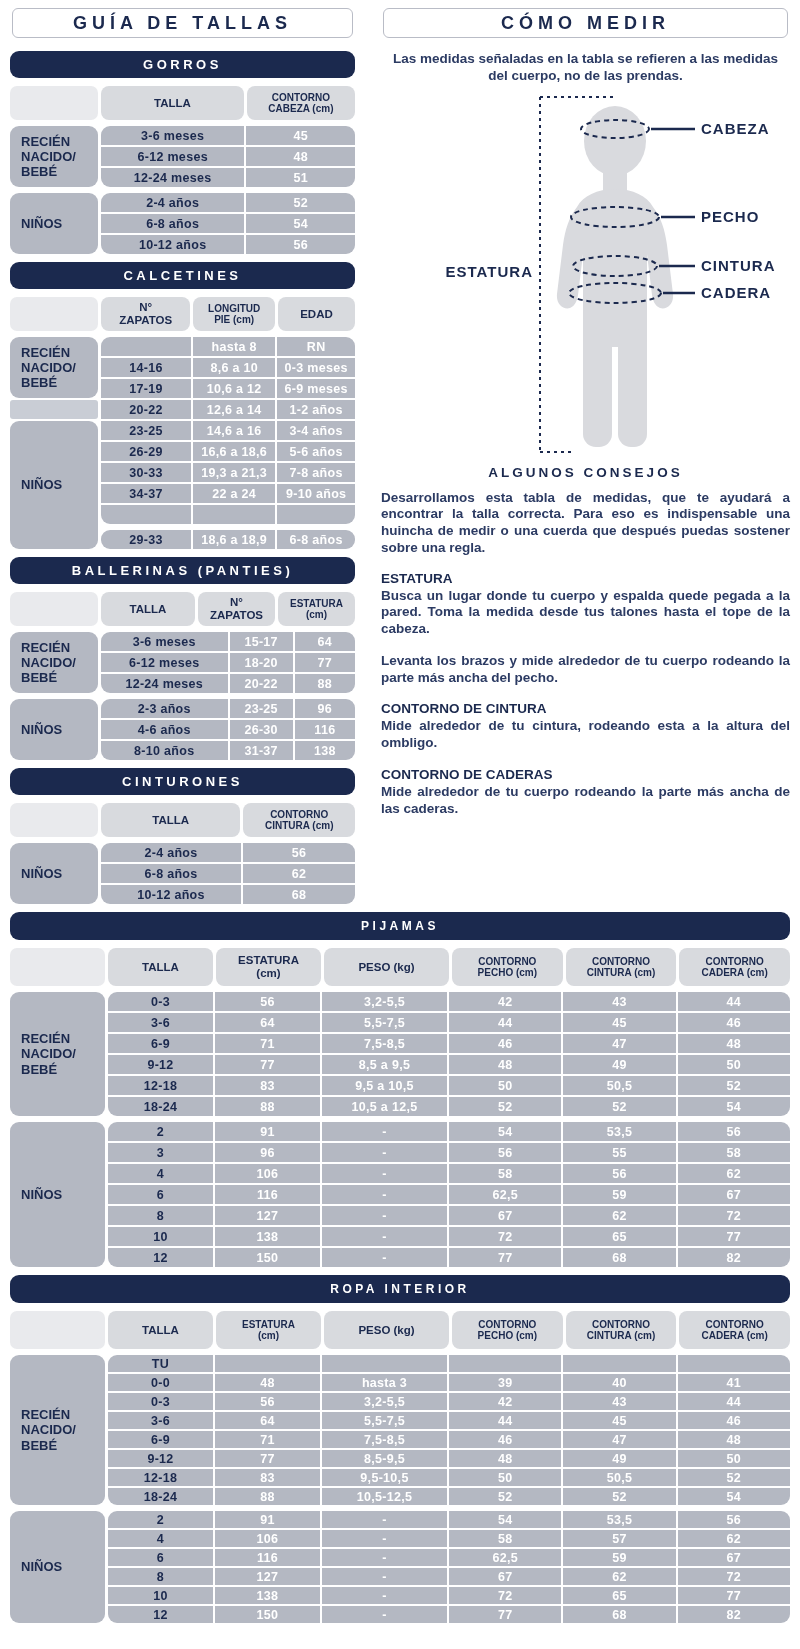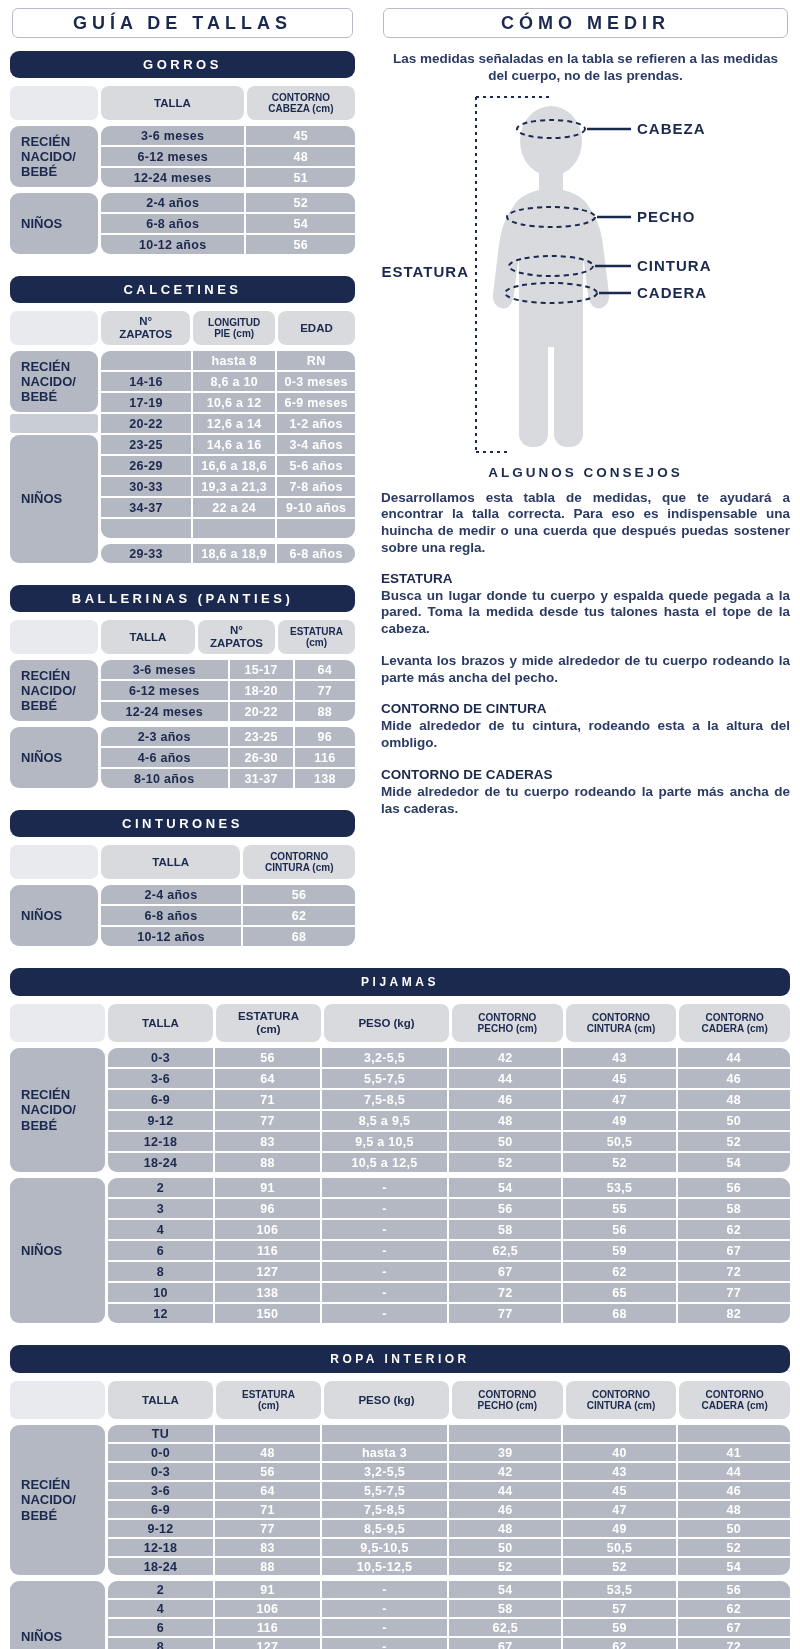--- a/index.html
+++ b/index.html
@@ -25,21 +25,21 @@
   .col-left{width:345px;flex:none;}
   .col-right{flex:1;min-width:0;}
 
   .title-box{
     border:1.5px solid #b9bcc6;border-radius:6px;height:30px;
     display:flex;align-items:center;justify-content:center;
     color:var(--navy);font-weight:bold;font-size:18px;letter-spacing:5px;
     margin:0 2px 13px;
   }
 
-  .table-section{margin-bottom:22px;}
+  .table-section{margin-bottom:8px;}
   .band{
     background:var(--navy);border-radius:9px;height:27px;
     display:flex;align-items:center;justify-content:center;
     color:#fff;font-weight:bold;font-size:13px;letter-spacing:3.5px;
     margin-bottom:8px;
   }
   .table-section.full .band{height:28px;font-size:12px;}
 
   .twrap{display:flex;gap:3px;}
   .labelcol{flex:none;display:flex;flex-direction:column;}
@@ -67,21 +67,21 @@
     font-weight:bold;font-size:12.5px;color:#fff;letter-spacing:.3px;
   }
   .dcell.c0{color:var(--navy);}
 
   
   .intro{
     text-align:center;color:var(--body-text);
     font-weight:bold;font-size:13.5px;line-height:1.25;
     margin:2px 6px 4px;
   }
-  .diagram{display:flex;justify-content:flex-start;margin:2px 0 2px;}
+  .diagram{display:flex;justify-content:flex-end;margin:2px 0 2px;}
   .consejos-title{
     text-align:center;color:var(--navy);font-weight:bold;
     font-size:13.5px;letter-spacing:3px;margin:4px 0 10px;
   }
   .para{
     color:var(--body-text);font-weight:bold;font-size:13.5px;
     line-height:1.24;text-align:justify;margin:0 0 14px;
   }
   .tip{margin-bottom:15px;}
   .tip-title{color:var(--navy);font-weight:bold;font-size:13.5px;margin:0 0 2px;}

